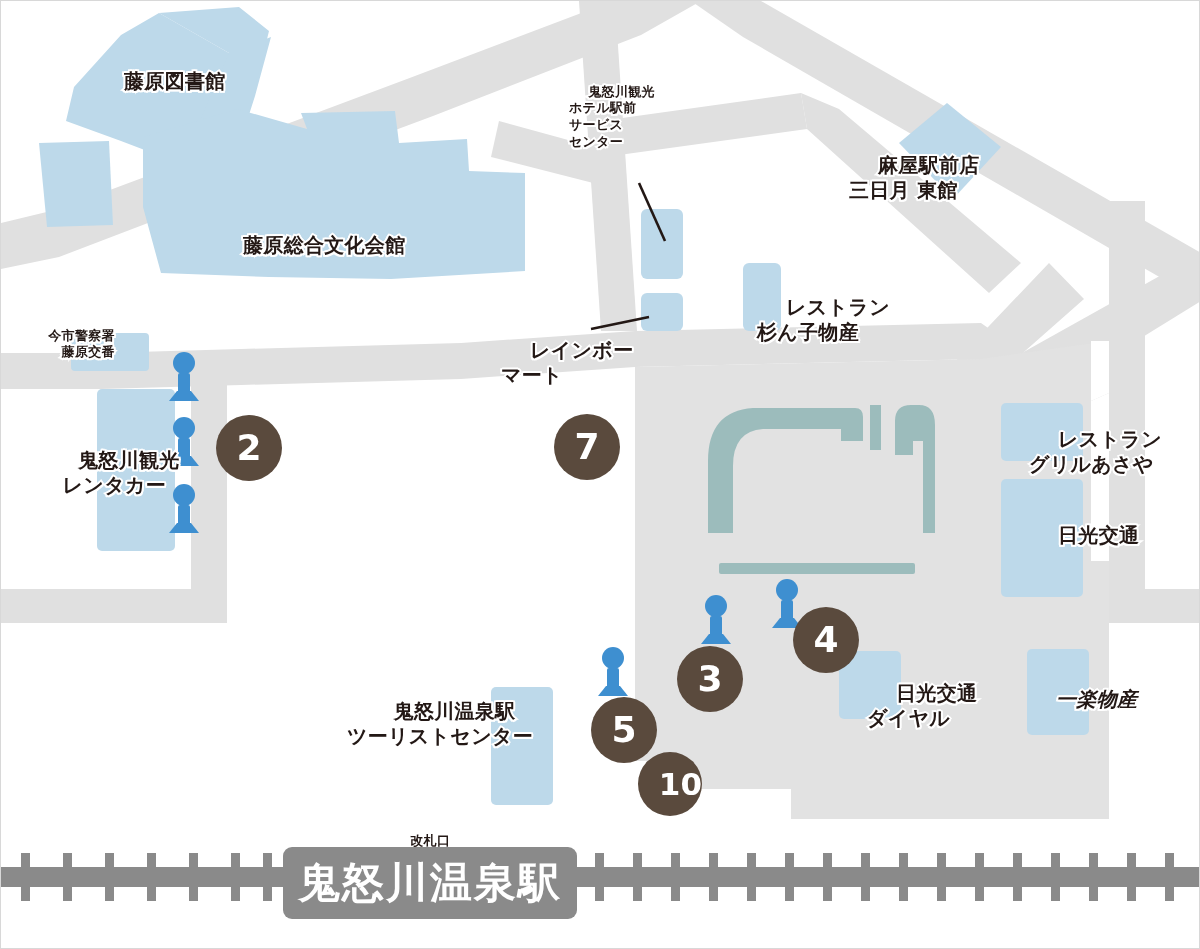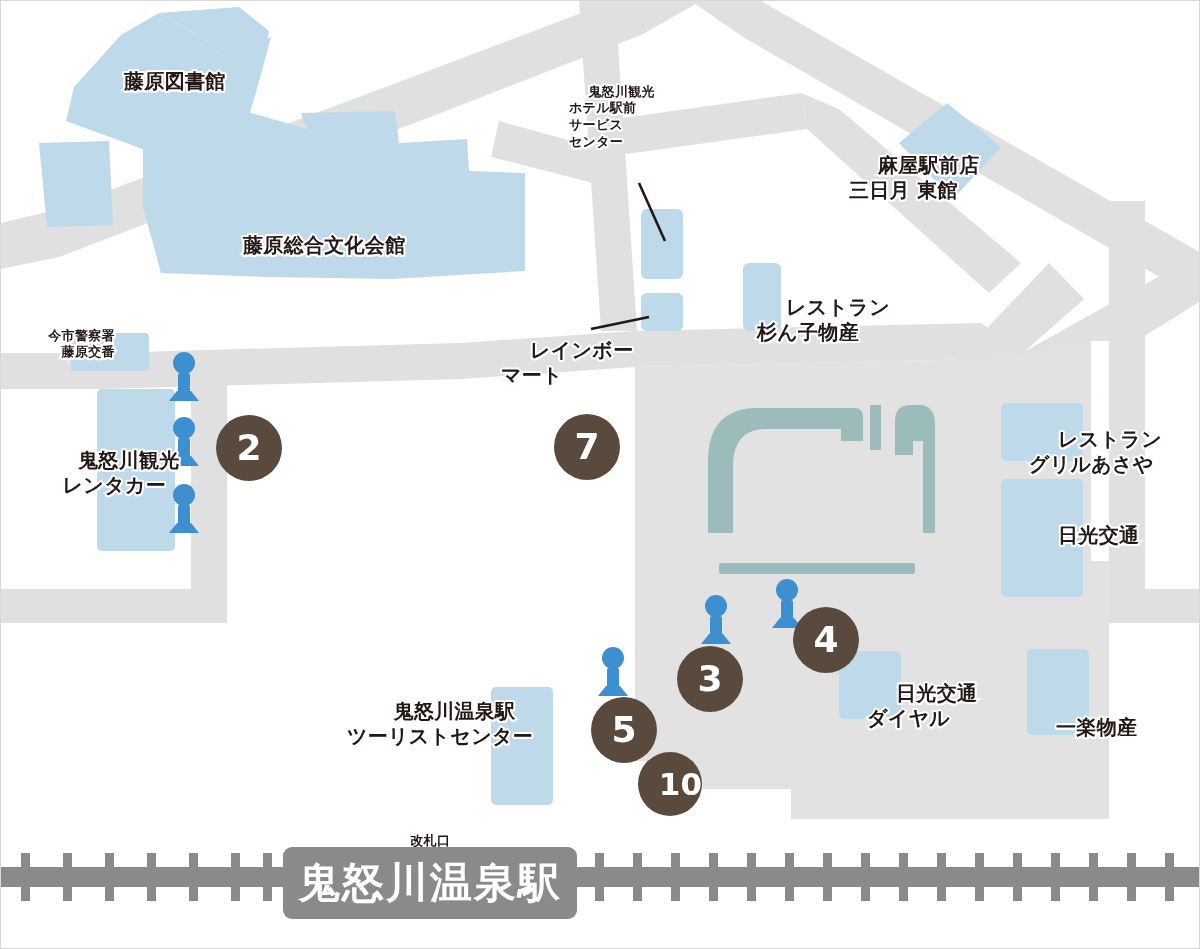--- a/index.html
+++ b/index.html
@@ -285,21 +285,21 @@
 
   <div class="map-label lbl-16" style="left:1028px; top:496px;">
     <span>日光交通</span>
   </div>
 
   <div class="map-label lbl-16" style="left:866px; top:654px;">
     <span>日光交通
 ダイヤル</span>
   </div>
 
-  <div class="map-label lbl-16" style="left:1026px; top:688px;">
+  <div class="map-label lbl-16" style="left:1026px; top:660px;font-style:italic;">
     <span>一楽物産</span>
   </div>
 
   <div class="map-label lbl-16 lbl-ctr" style="left:346px; top:672px;">
     <span>鬼怒川温泉駅
 ツーリストセンター</span>
   </div>
 
   <div class="map-label lbl-15" style="left:390px; top:815px;">
     <span>改札口</span>

